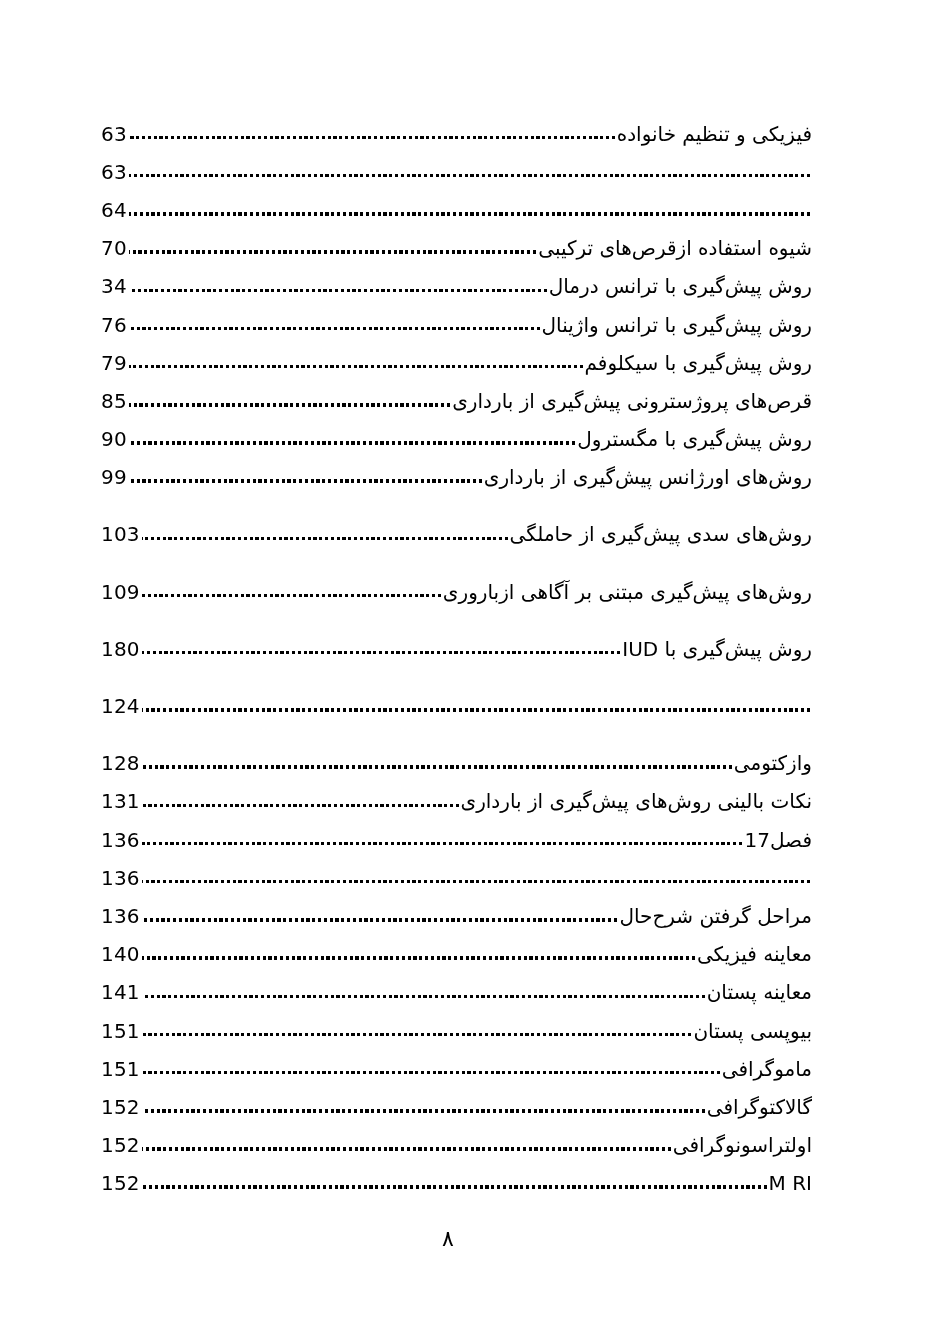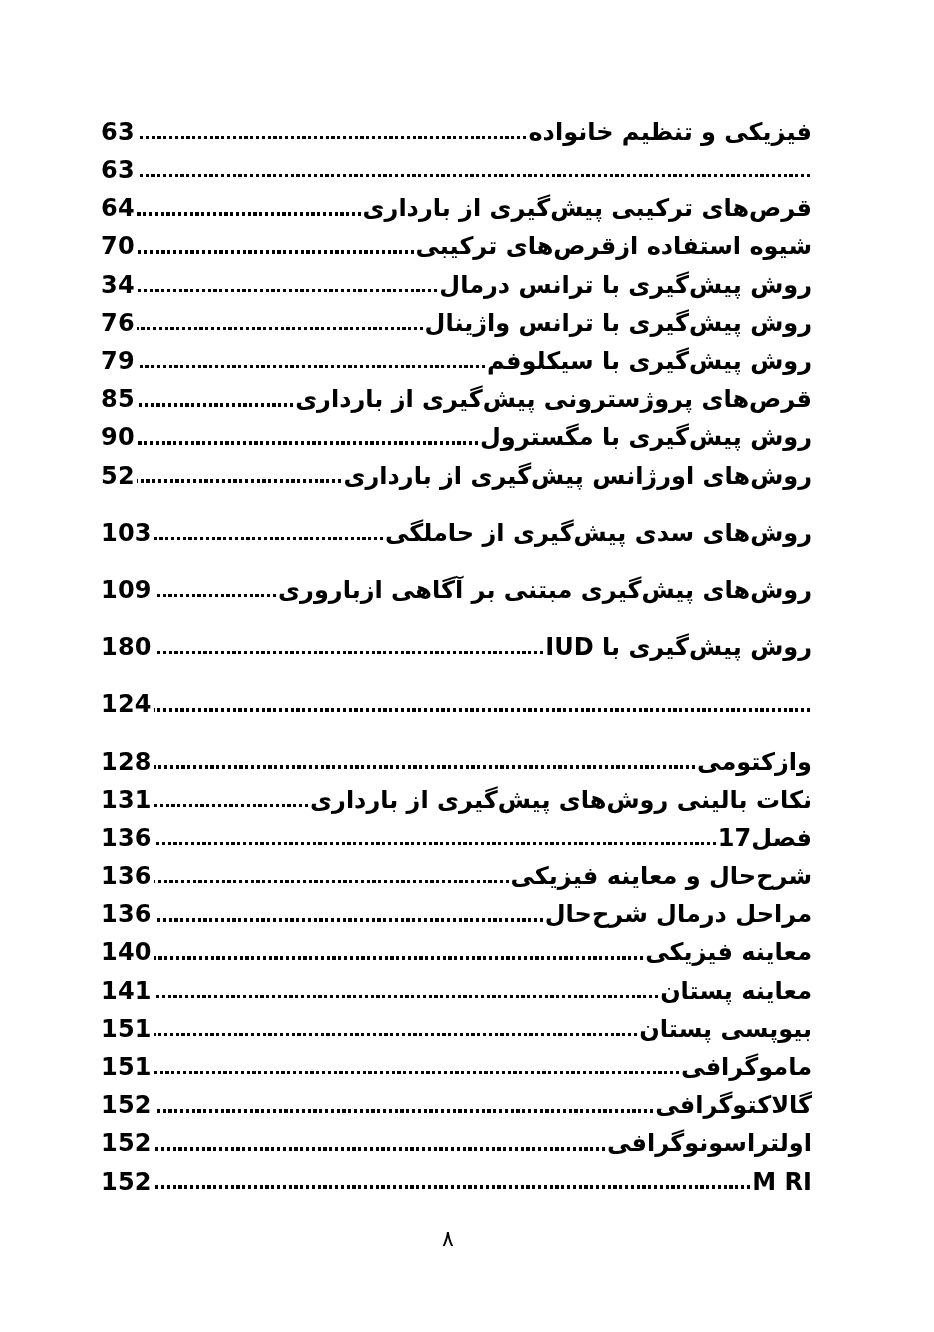--- a/index.html
+++ b/index.html
@@ -24,22 +24,22 @@
     direction: rtl;
   }
   .toc-row {
     display: flex;
     direction: rtl;
     align-items: flex-end;
     height: 38.2px;
   }
   .toc-row.section-break { margin-top: 19px; }
   .toc-title, .toc-page {
-    font-weight: bold;
-    font-size: 24px;
+    font-weight: normal;
+    font-size: 20px;
     line-height: 1.18;
     color: #000;
     white-space: nowrap;
   }
   .toc-page {
     direction: ltr;
     letter-spacing: 0.2px;
   }
   
   .leader {
@@ -77,21 +77,20 @@
       <div class="toc-row">
         <span class="toc-title">فیزیکی و تنظیم خانواده</span>
         <span class="leader"></span>
         <span class="toc-page">63</span>
       </div>
       <div class="toc-row">
         <span class="leader"></span>
         <span class="toc-page">63</span>
       </div>
       <div class="toc-row">
-        <span class="toc-title">قرص‌های ترکیبی پیش‌گیری از بارداری</span>
         <span class="leader"></span>
         <span class="toc-page">64</span>
       </div>
       <div class="toc-row">
         <span class="toc-title">شیوه استفاده ازقرص‌های ترکیبی</span>
         <span class="leader"></span>
         <span class="toc-page">70</span>
       </div>
       <div class="toc-row">
         <span class="toc-title">روش پیش‌گیری با ترانس درمال</span>
@@ -114,21 +113,21 @@
         <span class="toc-page">85</span>
       </div>
       <div class="toc-row">
         <span class="toc-title">روش پیش‌گیری با مگسترول</span>
         <span class="leader"></span>
         <span class="toc-page">90</span>
       </div>
       <div class="toc-row">
         <span class="toc-title">روش‌های اورژانس پیش‌گیری از بارداری</span>
         <span class="leader"></span>
-        <span class="toc-page">52</span>
+        <span class="toc-page">99</span>
       </div>
       <div class="toc-row section-break">
         <span class="toc-title">روش‌های سدی پیش‌گیری از حاملگی</span>
         <span class="leader"></span>
         <span class="toc-page">103</span>
       </div>
       <div class="toc-row section-break">
         <span class="toc-title">روش‌های پیش‌گیری مبتنی بر آگاهی ازباروری</span>
         <span class="leader"></span>
         <span class="toc-page">109</span>
@@ -151,26 +150,25 @@
         <span class="toc-title">نکات بالینی روش‌های پیش‌گیری از بارداری</span>
         <span class="leader"></span>
         <span class="toc-page">131</span>
       </div>
       <div class="toc-row">
         <span class="toc-title">فصل17</span>
         <span class="leader"></span>
         <span class="toc-page">136</span>
       </div>
       <div class="toc-row">
-        <span class="toc-title">شرح‌حال و معاینه فیزیکی</span>
         <span class="leader"></span>
         <span class="toc-page">136</span>
       </div>
       <div class="toc-row">
-        <span class="toc-title">مراحل درمال شرح‌حال</span>
+        <span class="toc-title">مراحل گرفتن شرح‌حال</span>
         <span class="leader"></span>
         <span class="toc-page">136</span>
       </div>
       <div class="toc-row">
         <span class="toc-title">معاینه فیزیکی</span>
         <span class="leader"></span>
         <span class="toc-page">140</span>
       </div>
       <div class="toc-row">
         <span class="toc-title">معاینه پستان</span>

